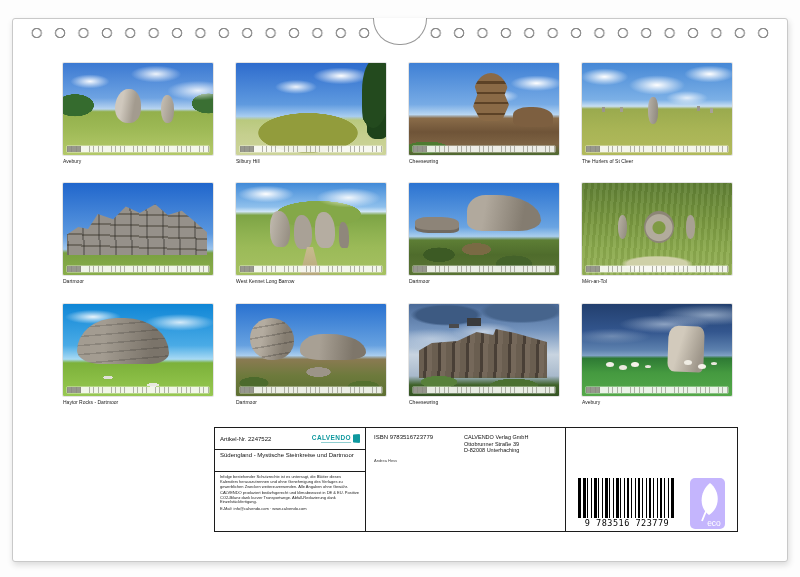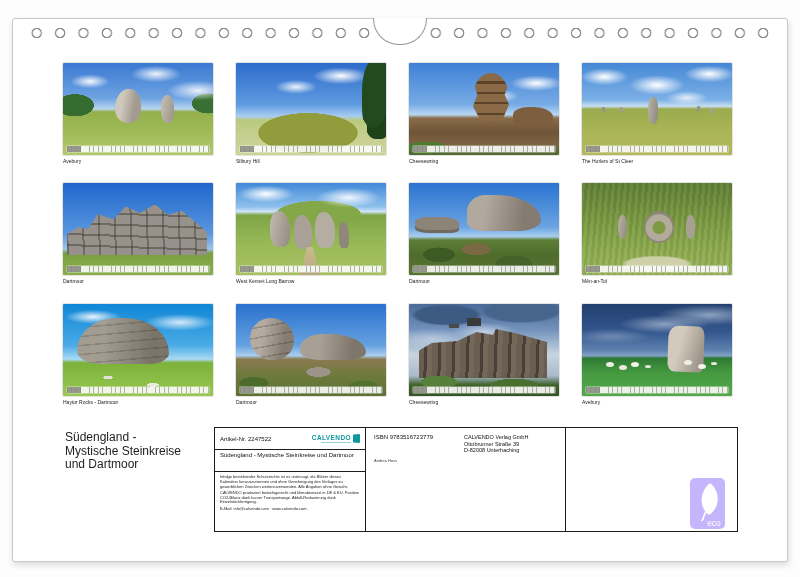--- a/index.html
+++ b/index.html
@@ -292,25 +292,20 @@
       </div>
     <div class="caption">Cheesewring</div>
   </div>
   <div class="cell col4 row3">
     <div class="photo p12">
         <i class="strip"></i>
       </div>
     <div class="caption">Avebury</div>
   </div>
 
-  <div class="main-title">
-    <span>Südengland -</span>
-    <span>Mystische Steinkreise</span>
-    <span>und Dartmoor</span>
-  </div>
 
   <div class="infobox">
     <div class="cell-a">
       <div class="row-artikel">
         <span class="artikel-text">Artikel-Nr. 2247522</span>
         <span class="cv-logo">
           <span class="cv-stack">
             <span class="cv-text">CALVENDO</span>
             <span class="cv-tag"></span>
           </span>
@@ -327,20 +322,24 @@
     <div class="cell-b">
       <div class="isbn">ISBN 9783516723779</div>
       <div class="author">Andrea Hess</div>
       <div class="publisher">
         <span>CALVENDO Verlag GmbH</span>
         <span>Ottobrunner Straße 39</span>
         <span>D-82008 Unterhaching</span>
       </div>
     </div>
     <div class="cell-c">
+      <div class="barcode-wrap">
+        <div class="bars"></div>
+        <div class="barcode-digits">9 783516 723779</div>
+      </div>
       <div class="ecobadge">
         <svg viewBox="0 0 35 51">
           <path d="M20 5 C30 13 31 29 19 37 C9 30 9 14 20 5 Z" fill="#ffffff"></path>
           <path d="M12 43 C15 35 19 26 26 15" stroke="#ffffff" stroke-width="1.8" fill="none"></path>
           <text x="24" y="48" font-size="8.5" fill="#ffffff" text-anchor="middle" font-family="Liberation Sans, sans-serif">eco</text>
         </svg>
       </div>
     </div>
   </div>
 </div>

